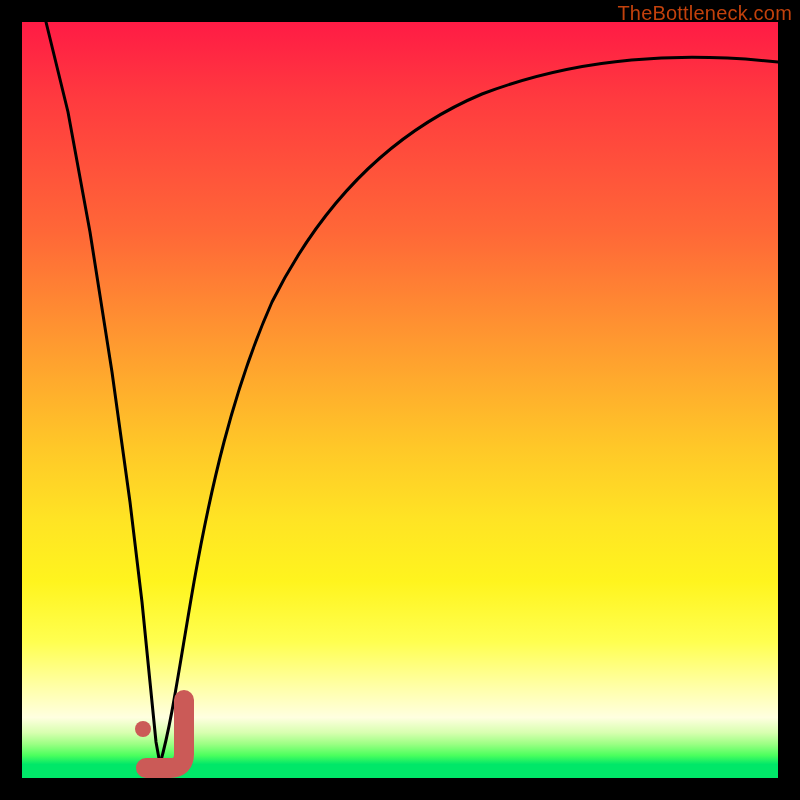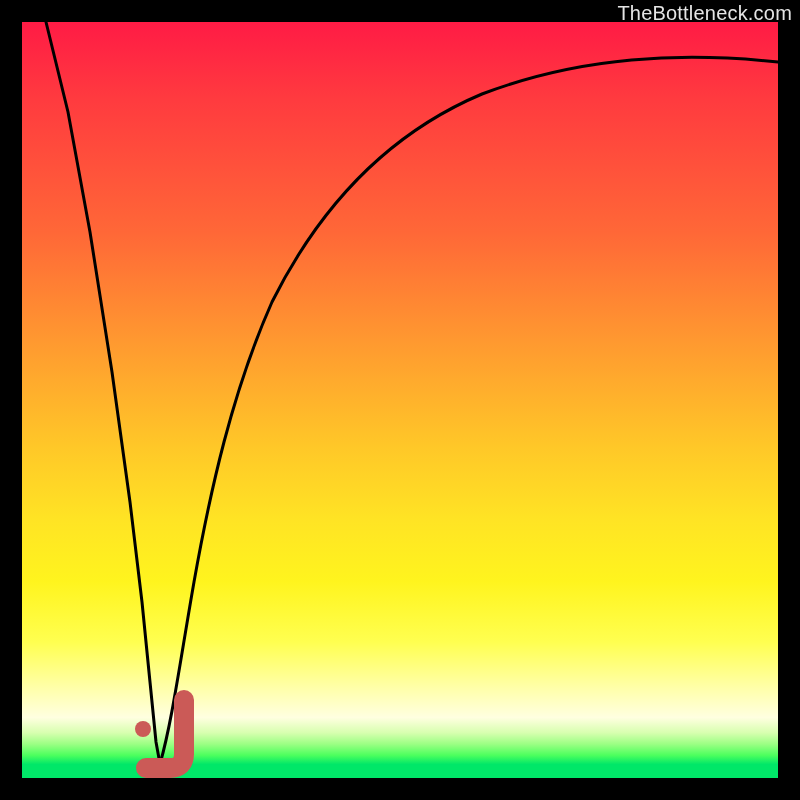--- a/index.html
+++ b/index.html
@@ -41,21 +41,21 @@
       #9cff84 95.5%,
       #4cff5e 97%,
       #00e768 98.2%,
       #00e768 100%
     );
   }
   .attribution {
     position: absolute;
     top: 2px;
     right: 8px;
-    color: #e5e5e5;
+    color: #c2410c;
     font-size: 20px;
     font-weight: 400;
     letter-spacing: 0.2px;
   }
   svg.curves {
     position: absolute;
     left: 22px;
     top: 22px;
     width: 756px;
     height: 756px;

